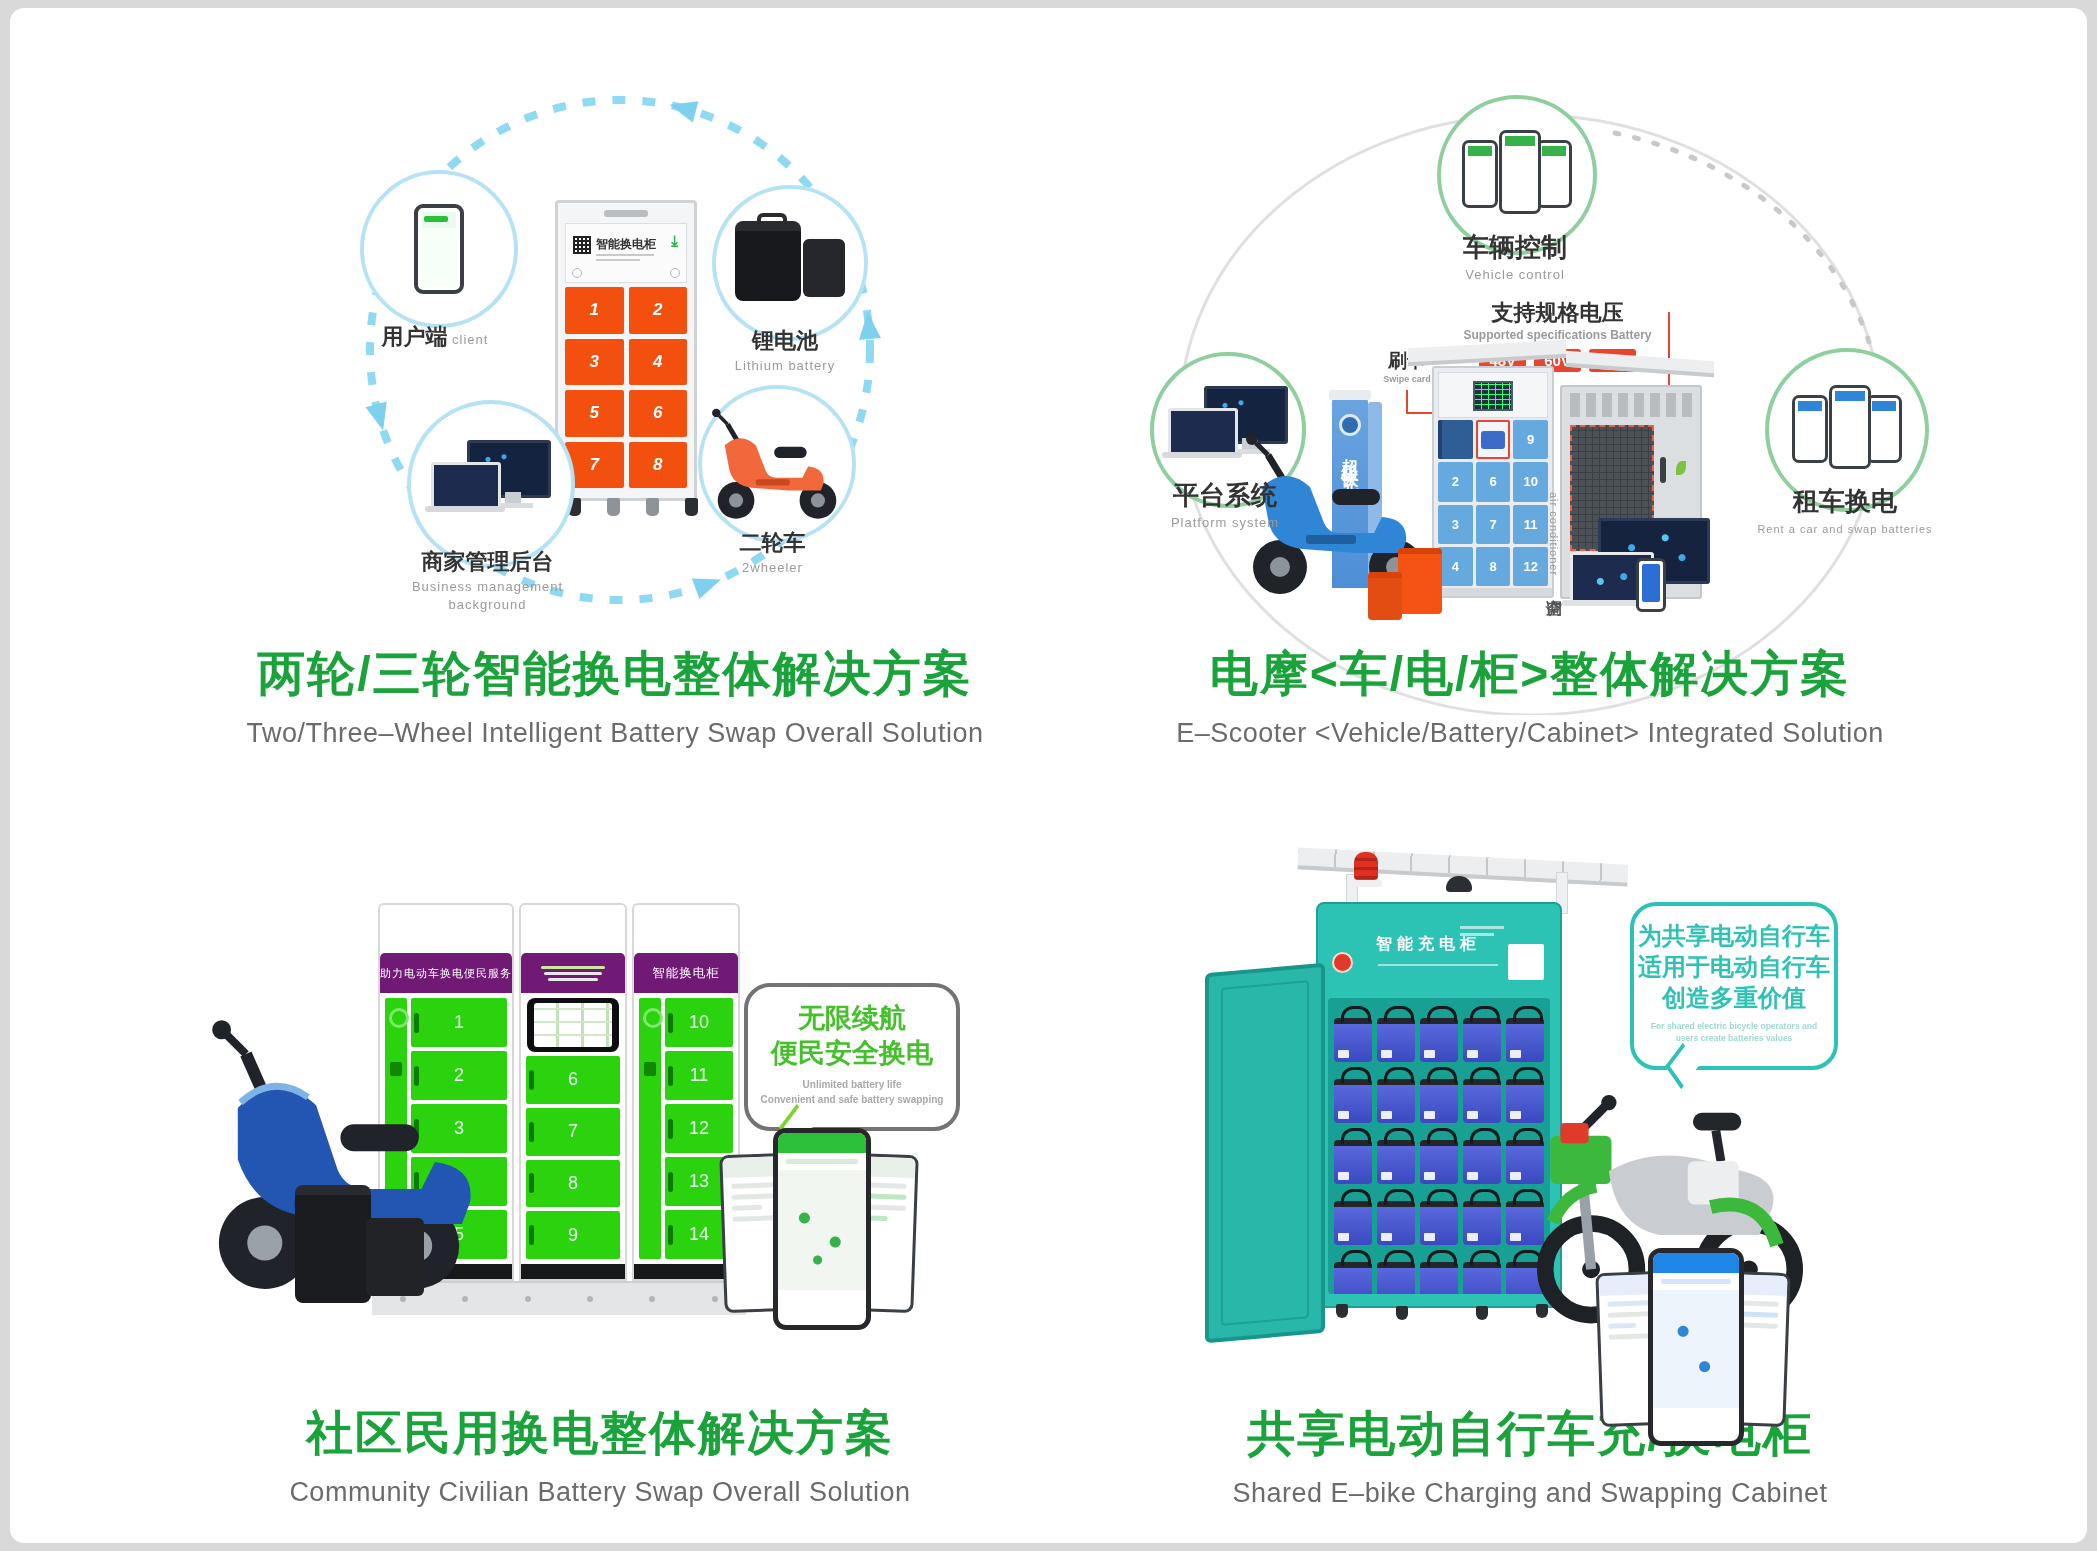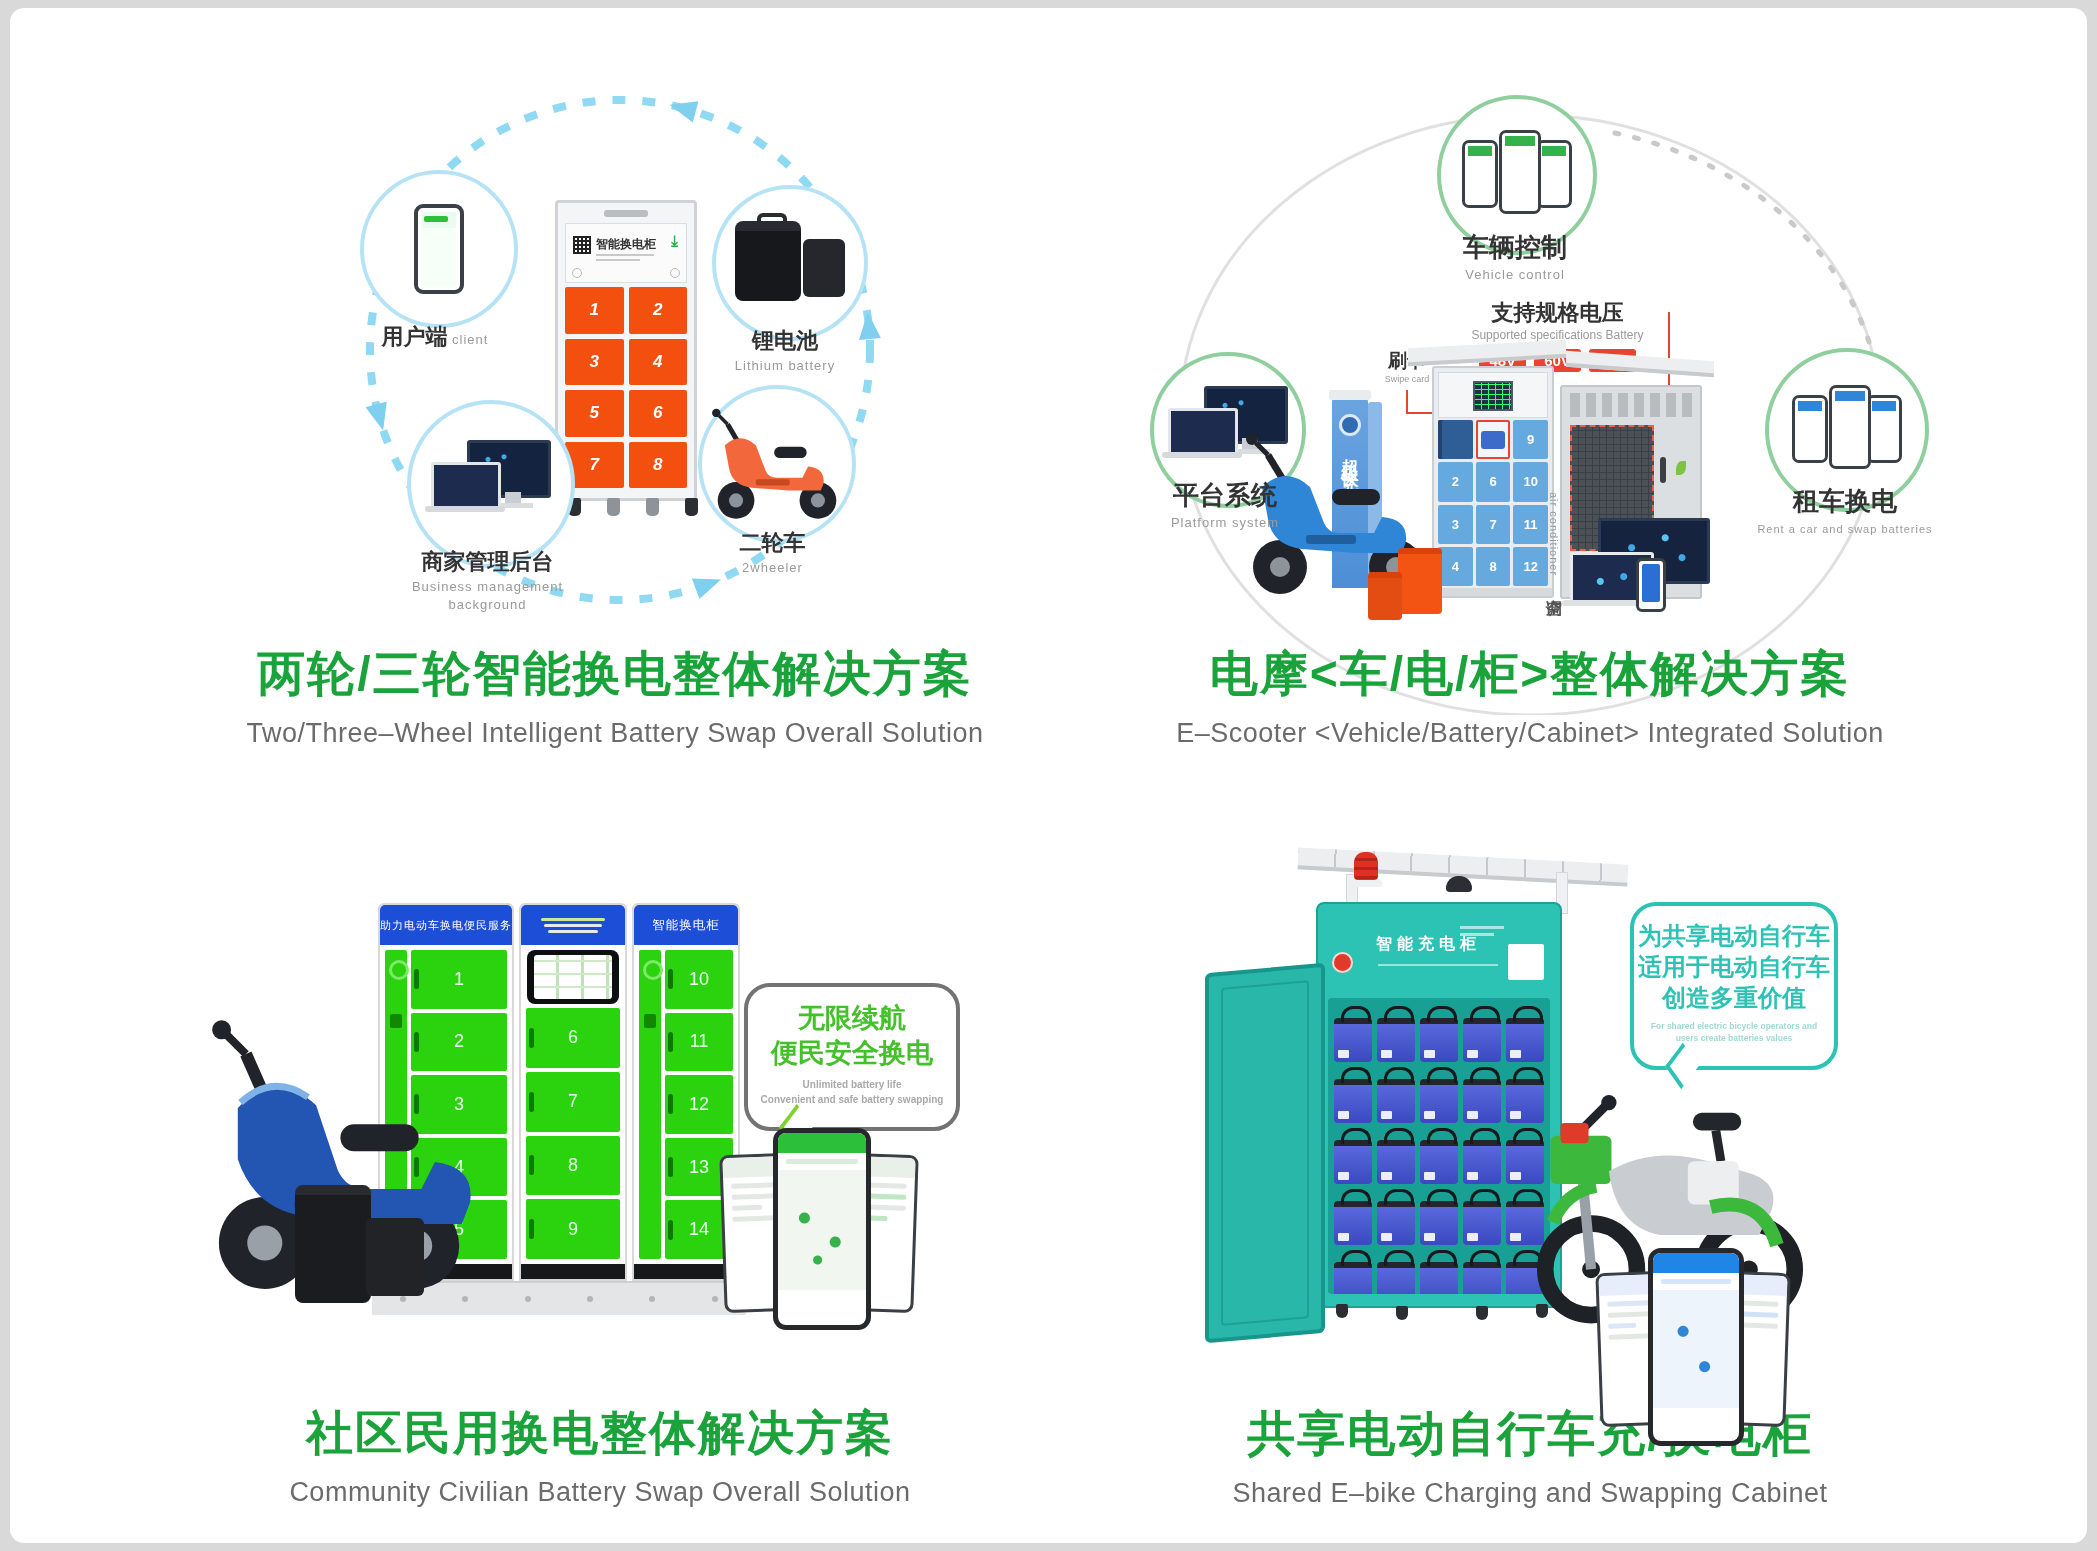--- a/index.html
+++ b/index.html
@@ -58,21 +58,21 @@
   .tl-head .arr{position:absolute;right:8px;top:8px;color:#2bb14a;font-size:15px;font-weight:bold;}
   .tl-doors{position:absolute;left:7px;right:7px;top:84px;bottom:10px;display:grid;grid-template-columns:1fr 1fr;grid-auto-rows:1fr;gap:5px;}
   .door-o{background:#f3500f;border-radius:2px;color:#fff;font-style:italic;font-weight:bold;font-size:17px;display:flex;align-items:center;justify-content:center;}
   .feet{position:absolute;display:flex;gap:26px;}
   .feet i{display:block;width:13px;height:18px;background:#8e9399;border-radius:2px 2px 5px 5px;}
   .feet i.d{background:#2b2e33;}
   .qr{background:#fff;background-image:repeating-linear-gradient(0deg,#222 0 2px,transparent 2px 4px),repeating-linear-gradient(90deg,#222 0 2px,transparent 2px 4px);}
   
   .v-label{position:absolute;text-align:center;}
   .v-label .zh{font-size:22px;}
-  .v-label .en{font-size:12px;display:block;margin-top:0;}
+  .v-label .en{font-size:12px;display:block;margin-top:0;font-weight:bold;}
   .badges{display:flex;justify-content:center;gap:8px;margin-top:7px;}
   .badge{background:#e8442e;color:#fff;font-weight:bold;font-size:15px;padding:3px 10px;border-radius:3px;}
   .redline{position:absolute;background:#e8442e;}
   .pole{position:absolute;width:36px;background:linear-gradient(180deg,#6aa4e0,#4d8ed6);border-radius:4px 4px 0 0;}
   .pole .cap{position:absolute;left:-3px;top:-8px;width:42px;height:10px;background:#e8ecef;border-radius:3px;}
   .pole .vt{position:absolute;left:50%;top:46px;transform:translateX(-50%);writing-mode:vertical-rl;color:#fff;font-weight:bold;font-size:17px;letter-spacing:6px;}
   .pole .dot{position:absolute;left:50%;top:16px;transform:translateX(-50%);width:16px;height:16px;border-radius:50%;background:#2f6cb4;border:3px solid #dce8f4;}
   .pole2{position:absolute;width:14px;background:#8db9e8;border-radius:3px 3px 0 0;}
   .tr-cab{position:absolute;background:#e9edf1;border:2px solid #c9ced3;border-radius:3px;}
   .tr-cab .hd{position:absolute;left:4px;right:4px;top:4px;height:44px;background:#f4f6f8;border:1px solid #d7dbdf;}
@@ -101,21 +101,21 @@
   .bubble .tail{position:absolute;left:34px;bottom:-14px;width:24px;height:24px;background:#fff;transform:rotate(55deg) skewX(18deg);}
   .bubble.greenb .tail{border-left:4px solid #7fd32f;border-bottom:4px solid #7fd32f;}
   .bubble.tealb .tail{border-left:4px solid #2cc2b4;border-bottom:4px solid #2cc2b4;}
   .bubble .l1{font-size:27px;font-weight:800;color:#44c02a;line-height:1.3;}
   .bubble.tealb .l1{font-size:24px;color:#2cc2b4;}
   .bubble .le{font-size:10px;font-weight:bold;color:#a9a9a9;line-height:1.5;margin-top:6px;}
   .bubble.tealb .le{color:#9fd9d3;font-size:8.5px;}
   
   .bl-cab{position:absolute;display:flex;gap:5px;}
   .bl-unit{flex:1;display:flex;flex-direction:column;background:#fff;border:2px solid #d8d8d8;border-radius:6px 6px 0 0;}
-  .bl-hd{height:40px;background:#1d4ed8;border-radius:5px 5px 0 0;color:#fff;display:flex;align-items:center;justify-content:center;font-size:12.5px;letter-spacing:1px;white-space:nowrap;overflow:hidden;}
+  .bl-hd{height:40px;background:#701a75;border-radius:5px 5px 0 0;color:#fff;display:flex;align-items:center;justify-content:center;font-size:12.5px;letter-spacing:1px;white-space:nowrap;overflow:hidden;margin-top:48px;}
   .bl-hd.tiny{flex-direction:column;gap:3px;}
   .bl-hd.tiny i{display:block;height:3px;border-radius:2px;}
   .bl-body{flex:1;display:flex;padding:5px;gap:4px;}
   .bl-strip{width:22px;background:#2bd30e;border-radius:2px;position:relative;}
   .bl-strip::before{content:"";position:absolute;left:4px;top:10px;width:14px;height:14px;border-radius:50%;border:3px solid #7fe86a;}
   .bl-strip::after{content:"";position:absolute;left:5px;top:64px;width:12px;height:14px;background:#128700;border-radius:2px;}
   .bl-col{flex:1;display:flex;flex-direction:column;gap:4px;}
   .door-g{flex:1;background:#2bd30e;border-radius:2px;color:#eafff0;font-size:18px;display:flex;align-items:center;justify-content:center;position:relative;}
   .door-g::before{content:"";position:absolute;left:3px;top:50%;transform:translateY(-50%);width:5px;height:20px;background:#0d7a00;border-radius:3px;}
   .bl-screen{height:54px;background:#0d0e10;border-radius:8px;margin:0 1px;position:relative;}

